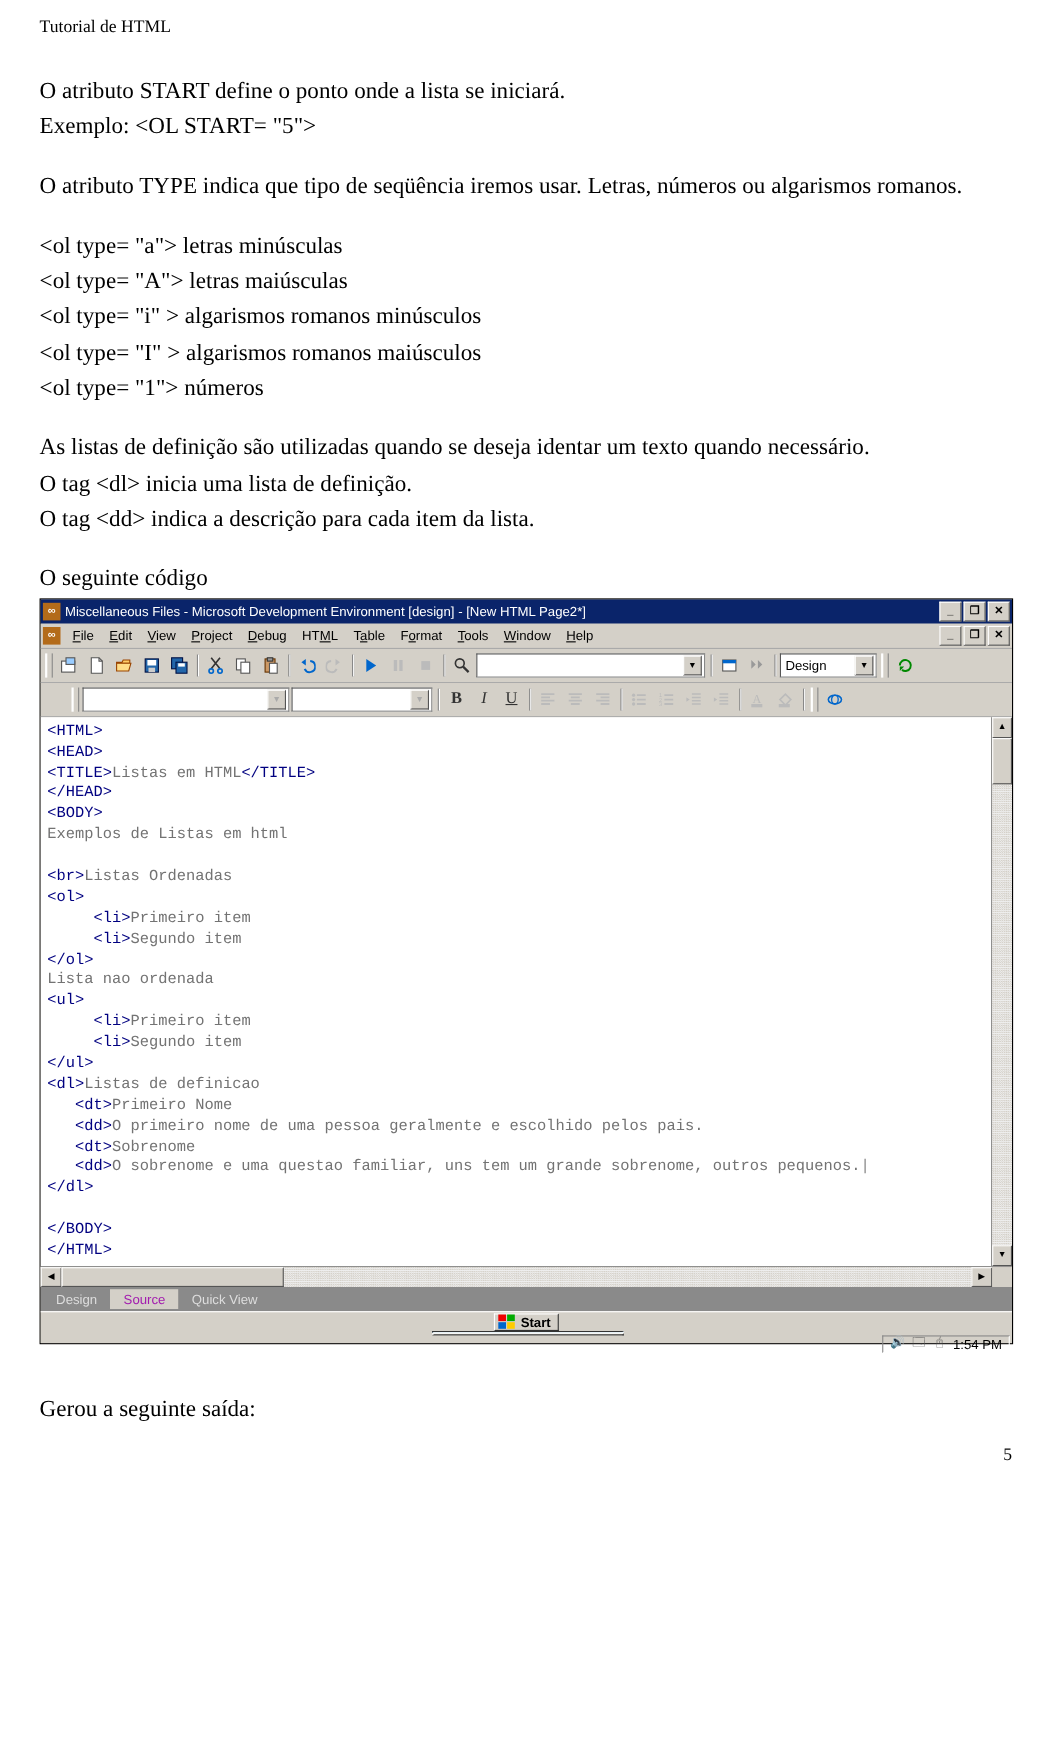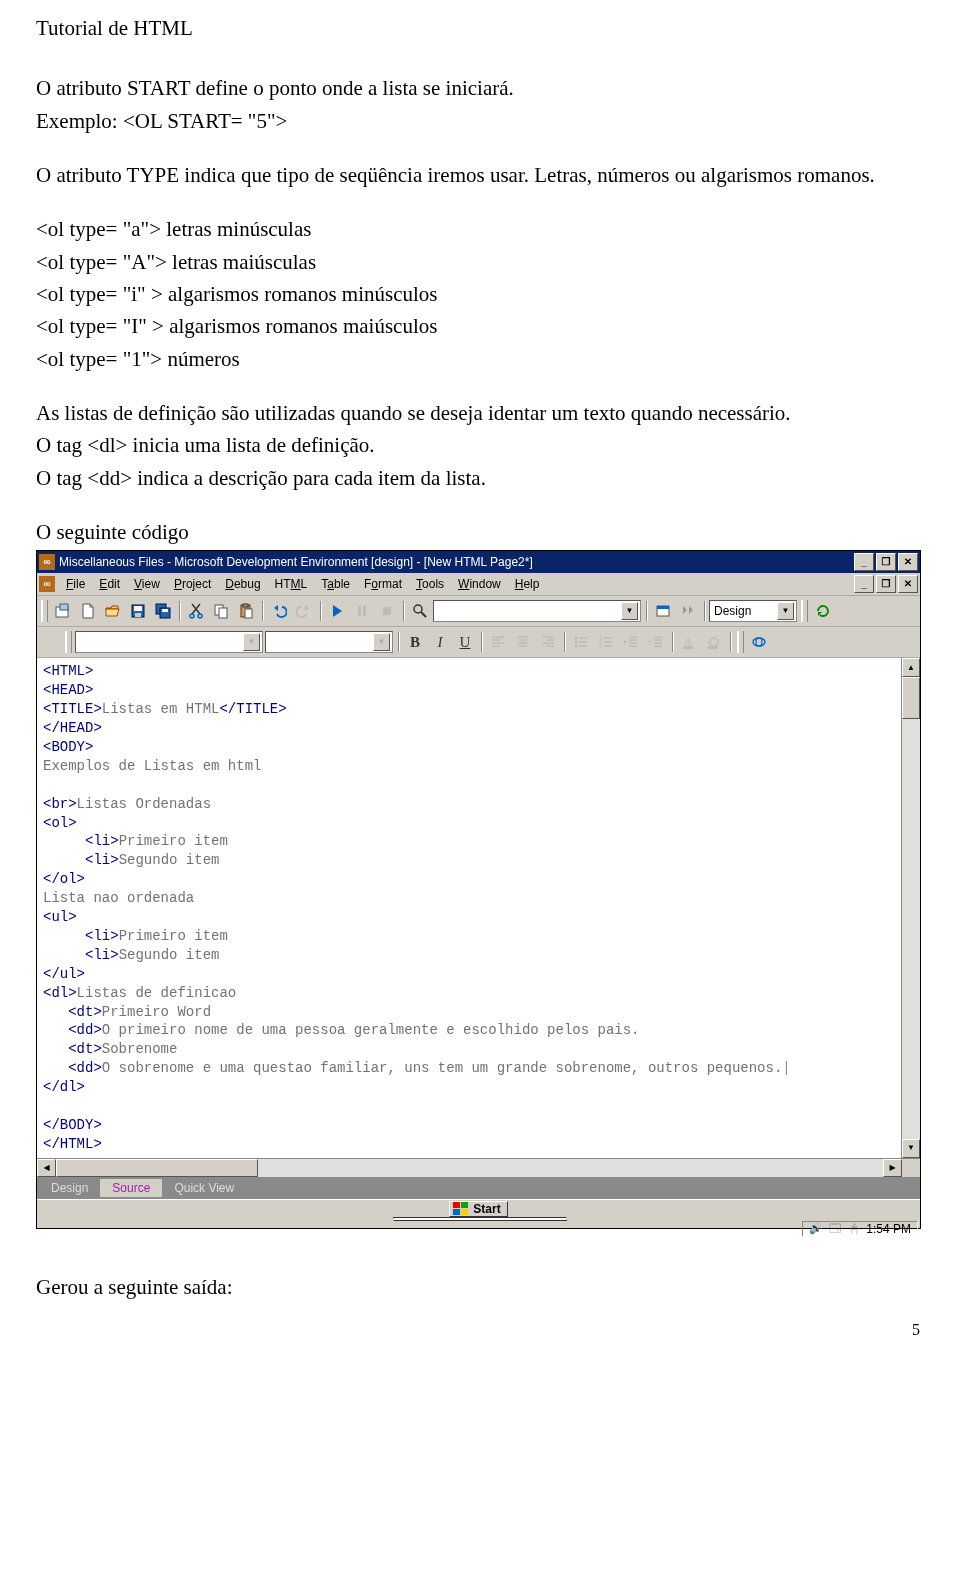--- a/index.html
+++ b/index.html
@@ -10,21 +10,21 @@
     padding: 0;
     width: 960px;
     font-size: 21px;
     line-height: 1.35;
   }
   .page {
     padding: 14px 36px 0 36px;
     box-sizing: border-box;
   }
   .header-line {
-    font-size: 21px;
+    font-size: 16px;
     margin-bottom: 32px;
   }
   .para { margin: 0 0 4px 0; }
   .para-gap { margin-top: 26px; }
   .page-num {
     text-align: right;
     font-size: 16px;
     margin-top: 18px;
     padding-right: 4px;
   }
@@ -581,21 +581,21 @@
 <span>&lt;ol&gt;</span>
 <span>     &lt;li&gt;</span><span class="black">Primeiro item</span>
 <span>     &lt;li&gt;</span><span class="black">Segundo item</span>
 <span>&lt;/ol&gt;</span>
 <span class="black">Lista nao ordenada</span>
 <span>&lt;ul&gt;</span>
 <span>     &lt;li&gt;</span><span class="black">Primeiro item</span>
 <span>     &lt;li&gt;</span><span class="black">Segundo item</span>
 <span>&lt;/ul&gt;</span>
 <span>&lt;dl&gt;</span><span class="black">Listas de definicao</span>
-<span>   &lt;dt&gt;</span><span class="black">Primeiro Word</span>
+<span>   &lt;dt&gt;</span><span class="black">Primeiro Nome</span>
 <span>   &lt;dd&gt;</span><span class="black">O primeiro nome de uma pessoa geralmente e escolhido pelos pais.</span>
 <span>   &lt;dt&gt;</span><span class="black">Sobrenome</span>
 <span>   &lt;dd&gt;</span><span class="black">O sobrenome e uma questao familiar, uns tem um grande sobrenome, outros pequenos.</span><span class="gray">|</span>
 <span>&lt;/dl&gt;</span>
 <span></span>
 <span>&lt;/BODY&gt;</span>
 <span>&lt;/HTML&gt;</span></pre>
       <div class="vscroll">
         <div class="vbtn">▲</div>
         <div class="vtrack">

